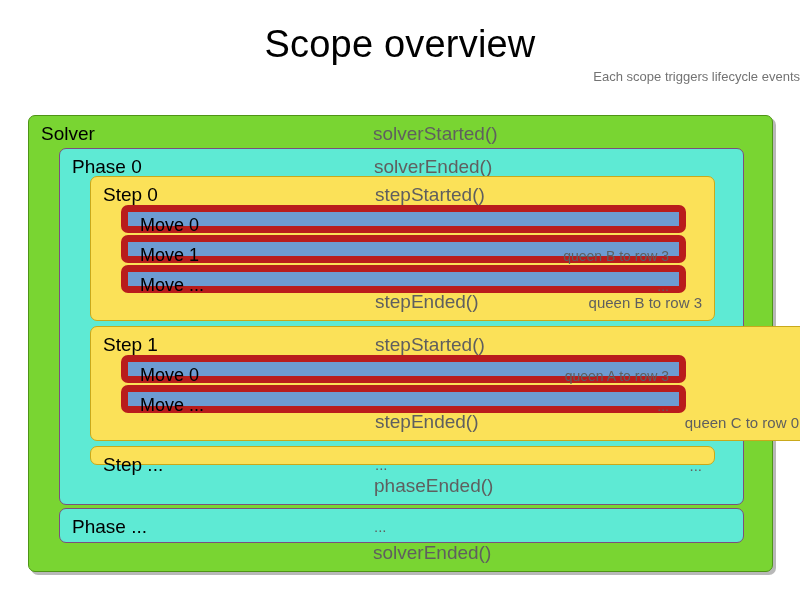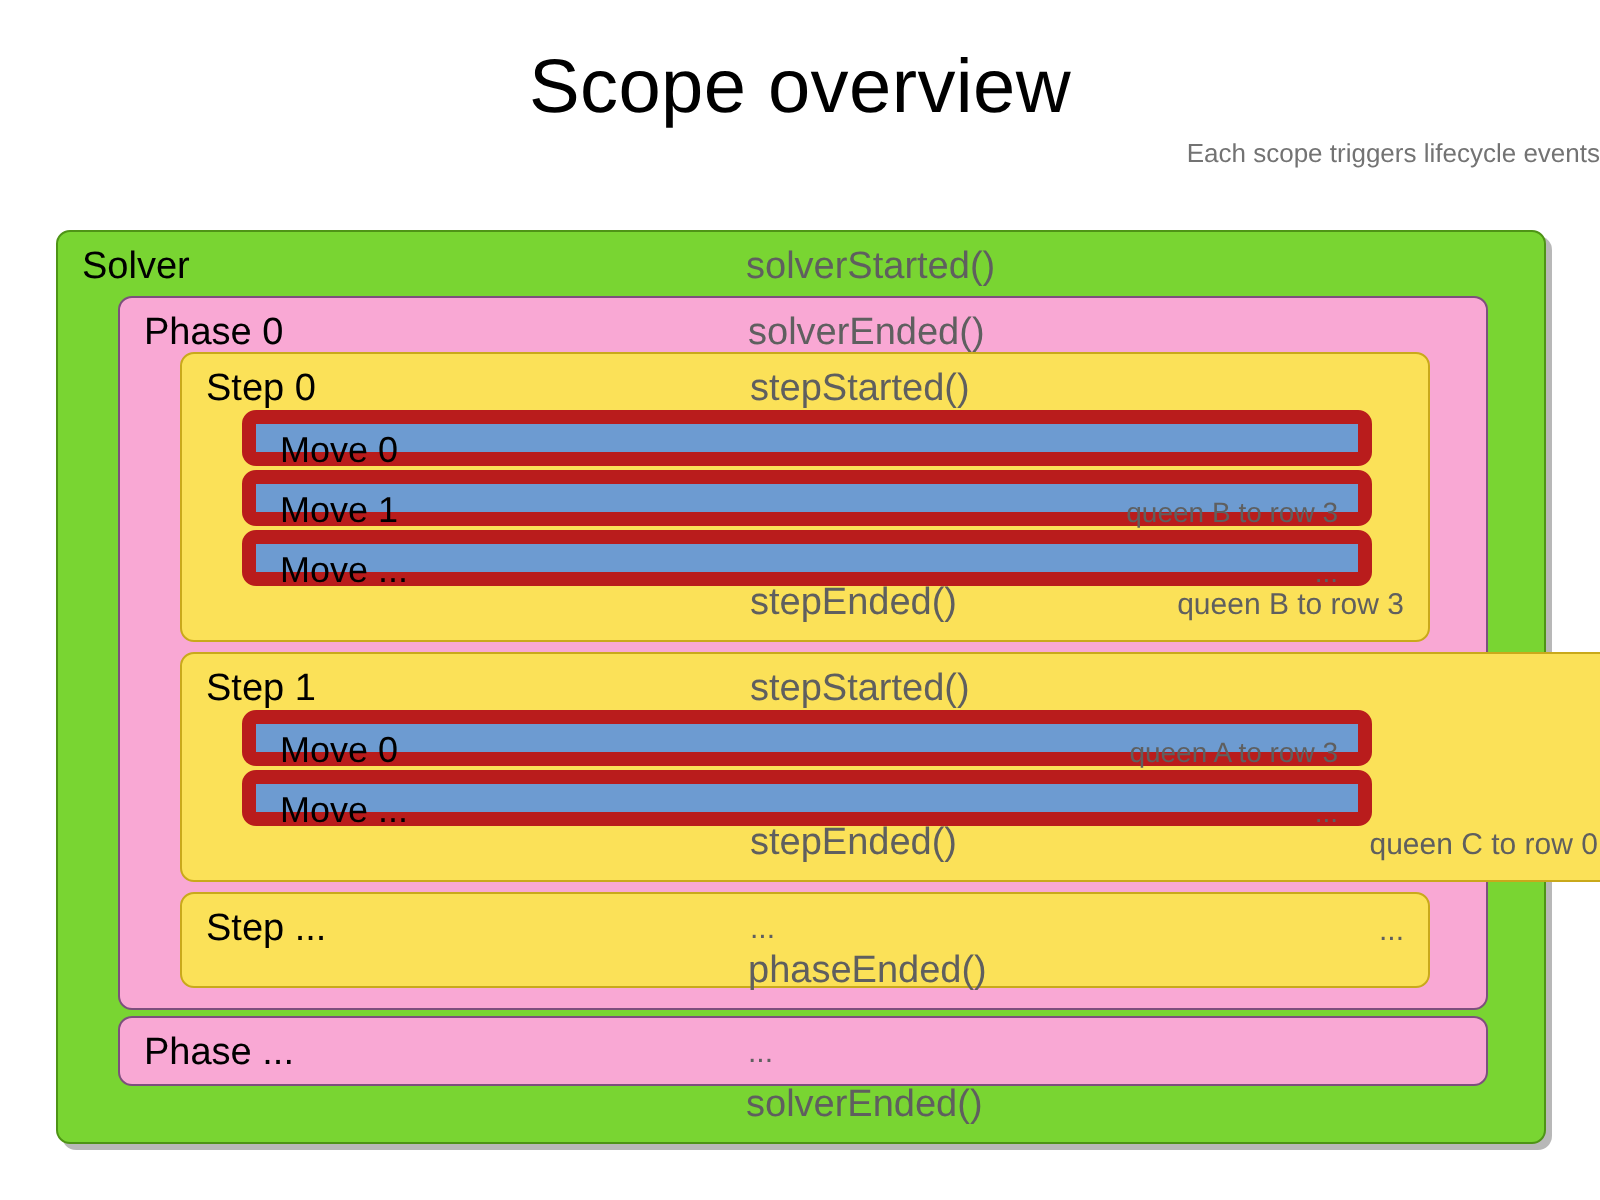--- a/index.html
+++ b/index.html
@@ -48,21 +48,21 @@
     left: 28px;
     top: 115px;
     width: 745px;
     height: 457px;
     background: #79D532;
     border-color: #4e9416;
     box-shadow: 3px 3px 0 rgba(0,0,0,0.28);
   }
 
   .phase {
-    background: #f9a8d4;
+    background: #5eead4;
     border-color: #7d4f7d;
   }
   .phase0 {
     left: 30px;
     top: 32px;
     width: 685px;
     height: 357px;
   }
   .phase-dots {
     left: 30px;
@@ -84,21 +84,21 @@
   .step1 {
     left: 30px;
     top: 177px;
     width: 722px;
     height: 115px;
   }
   .step-dots {
     left: 30px;
     top: 297px;
     width: 625px;
-    height: 48px;
+    height: 19px;
   }
 
   .move {
     position: absolute;
     box-sizing: border-box;
     left: 30px;
     width: 565px;
     height: 28px;
     background: #6D9BD1;
     border: 7px solid #b91c1c;

